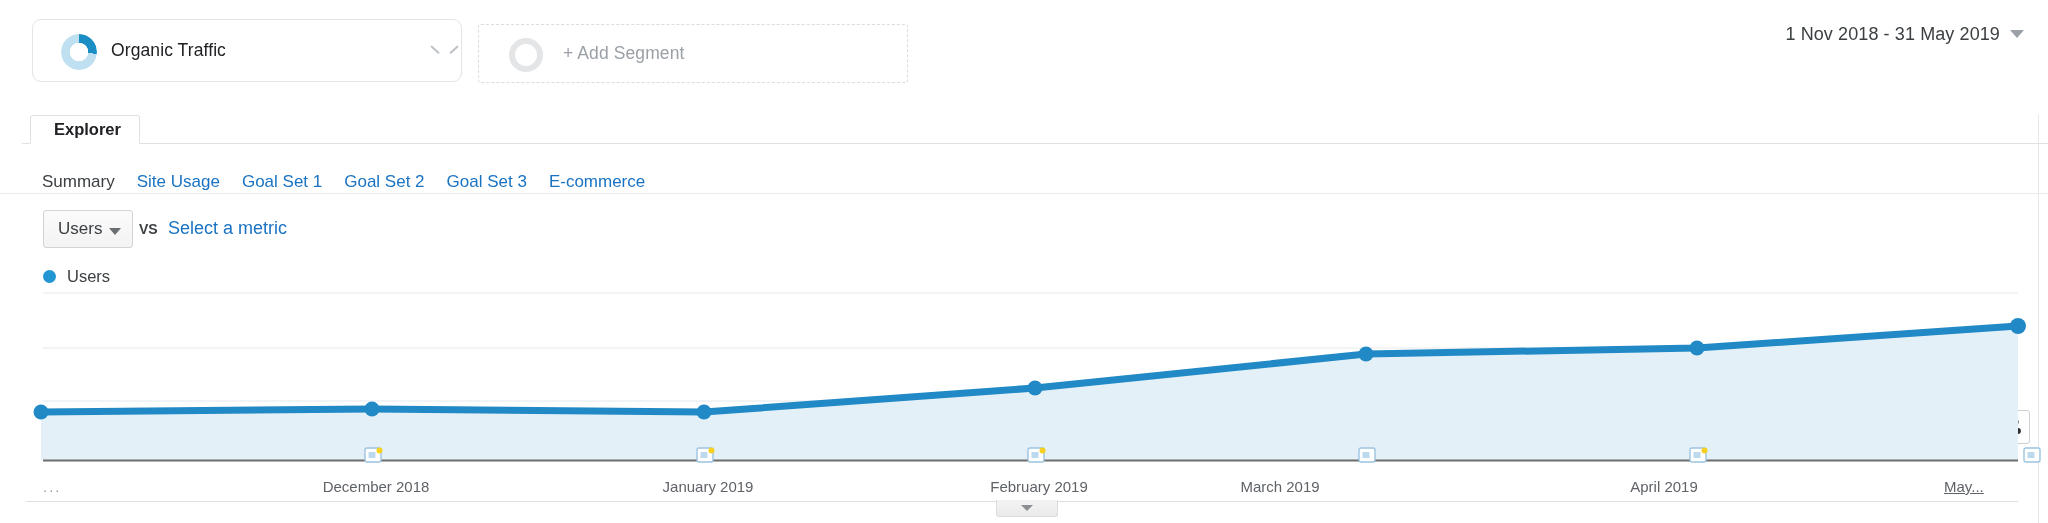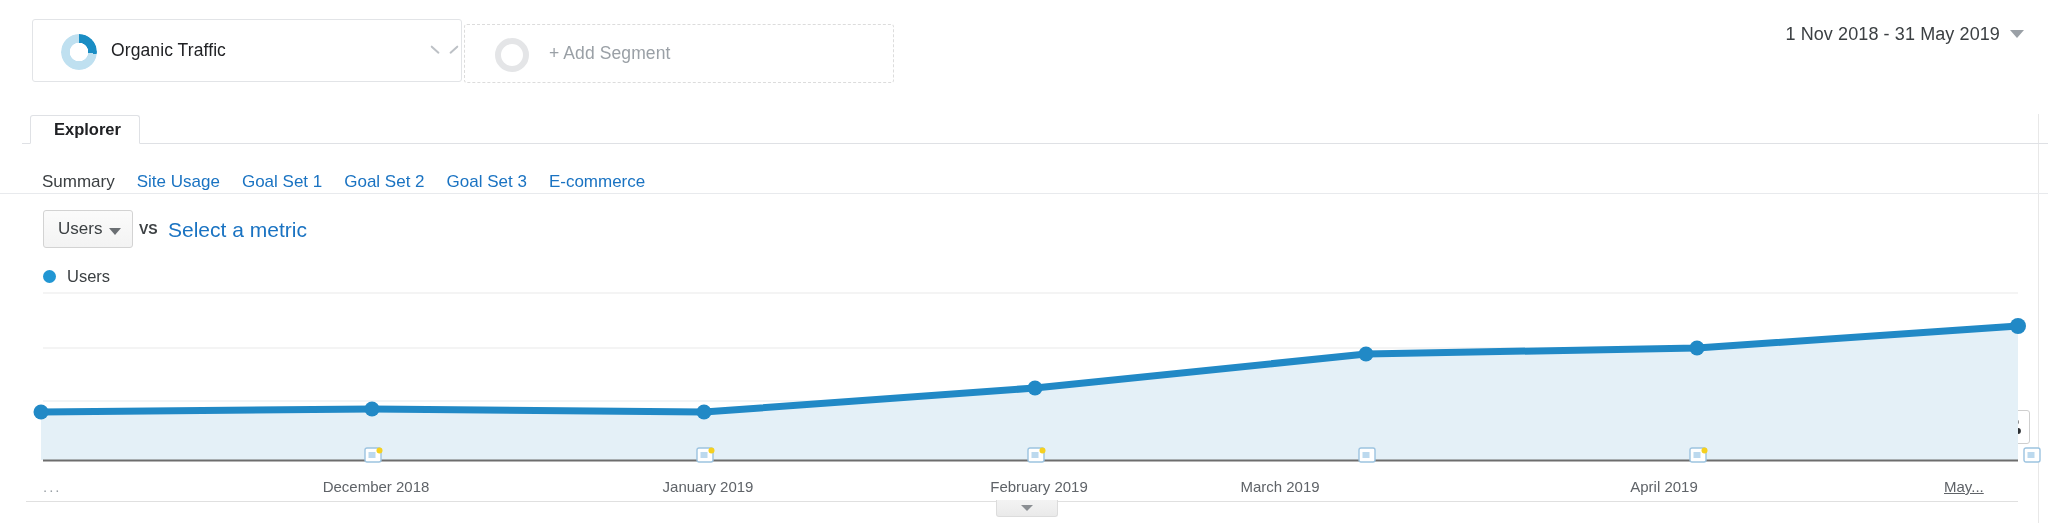--- a/index.html
+++ b/index.html
@@ -32,21 +32,21 @@
     left: 0; top: 0;
     width: 2048px; height: 114px;
     background: #fff;
   }
 
   .seg-chip {
     position: absolute;
     left: 32px; top: 19px;
     width: 430px; height: 63px;
     border: 1px solid #e2e4e7;
-    border-radius: 3px;
+    border-radius: 9px;
     background: #fff;
   }
   .seg-donut {
     position: absolute;
     left: 28px; top: 14px;
     width: 36px; height: 36px;
     border-radius: 50%;
     background:
       conic-gradient(from 0deg,
         #1a8dc4 0deg 96deg,
@@ -74,21 +74,21 @@
     top: 3px;
     width: 11px; height: 2px;
     background: #bdc1c6;
     border-radius: 1px;
   }
   .seg-caret::before { left: 0px;  transform: rotate(42deg);  transform-origin: left center; }
   .seg-caret::after  { left: 16px; transform: rotate(-42deg); transform-origin: right center; }
 
   .add-seg {
     position: absolute;
-    left: 464px; top: 24px;
+    left: 478px; top: 24px;
     width: 430px; height: 59px;
     border: 1px dashed #dcdcdc;
     border-radius: 3px;
     background: #fff;
   }
   .add-seg-donut {
     position: absolute;
     left: 30px; top: 13px;
     width: 34px; height: 34px;
     border-radius: 50%;
@@ -210,21 +210,21 @@
   .vs-label {
     position: absolute;
     left: 139px; top: 21px;
     font-size: 14px;
     font-weight: bold;
     color: #3c4043;
   }
   .select-metric-link {
     position: absolute;
     left: 168px; top: 18px;
-    font-size: 21px;
+    font-size: 18px;
     color: #1a73c2;
     cursor: pointer;
   }
 
   .gran-group {
     position: absolute;
     right: 88px; top: 210px;
     display: flex;
     border: 1px solid #cfcfcf;
     border-radius: 3px;

